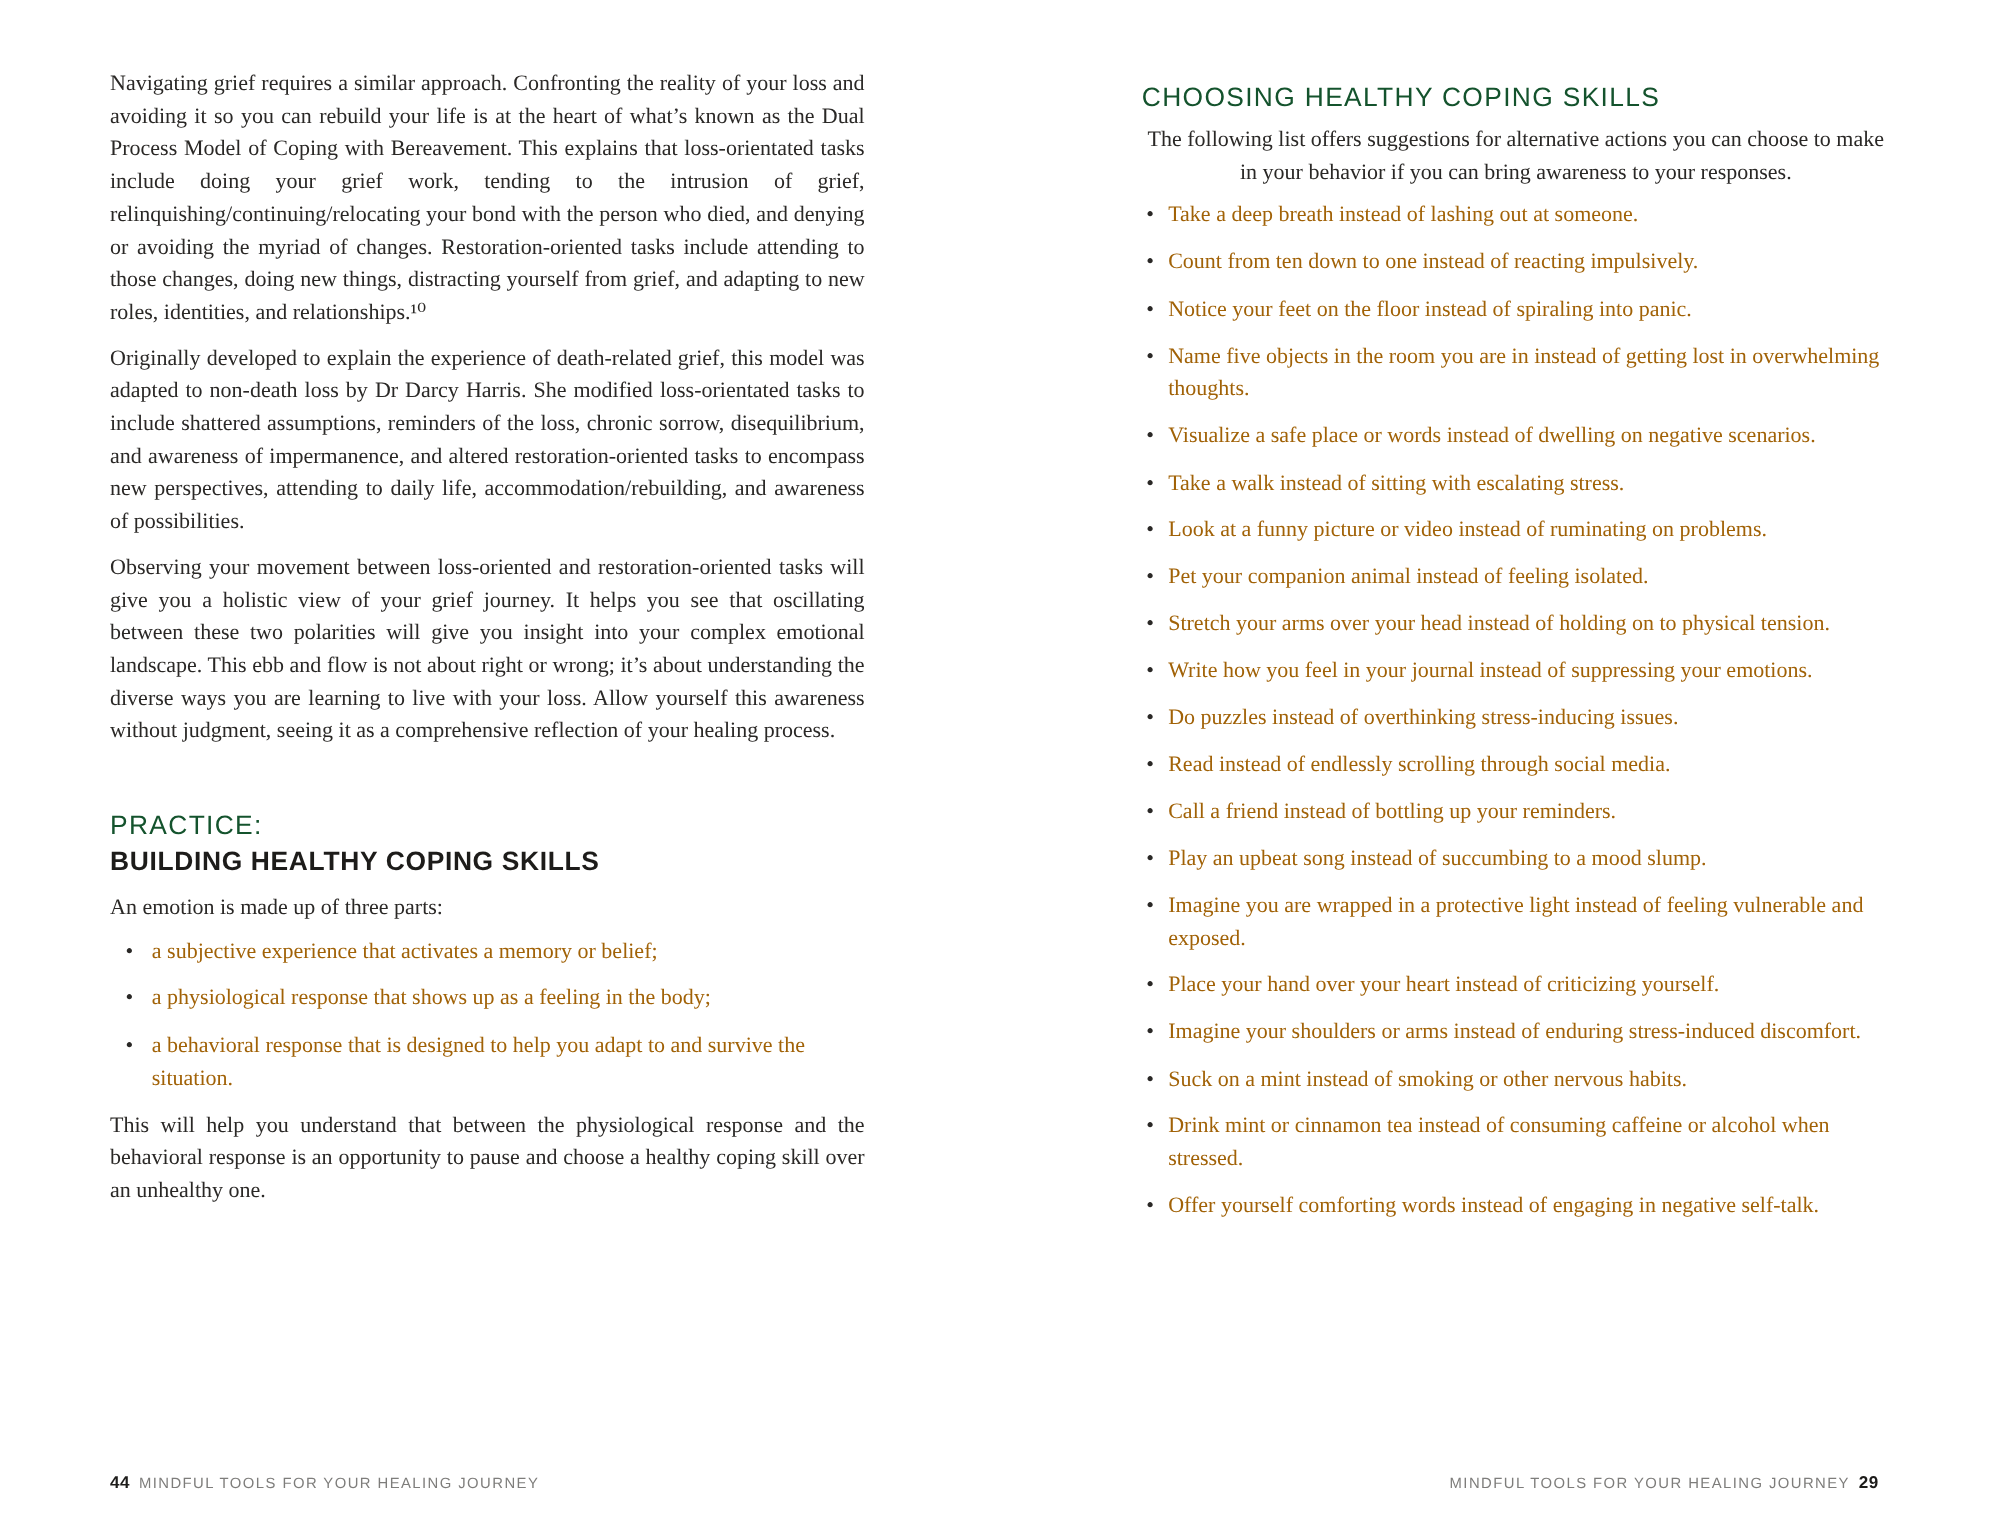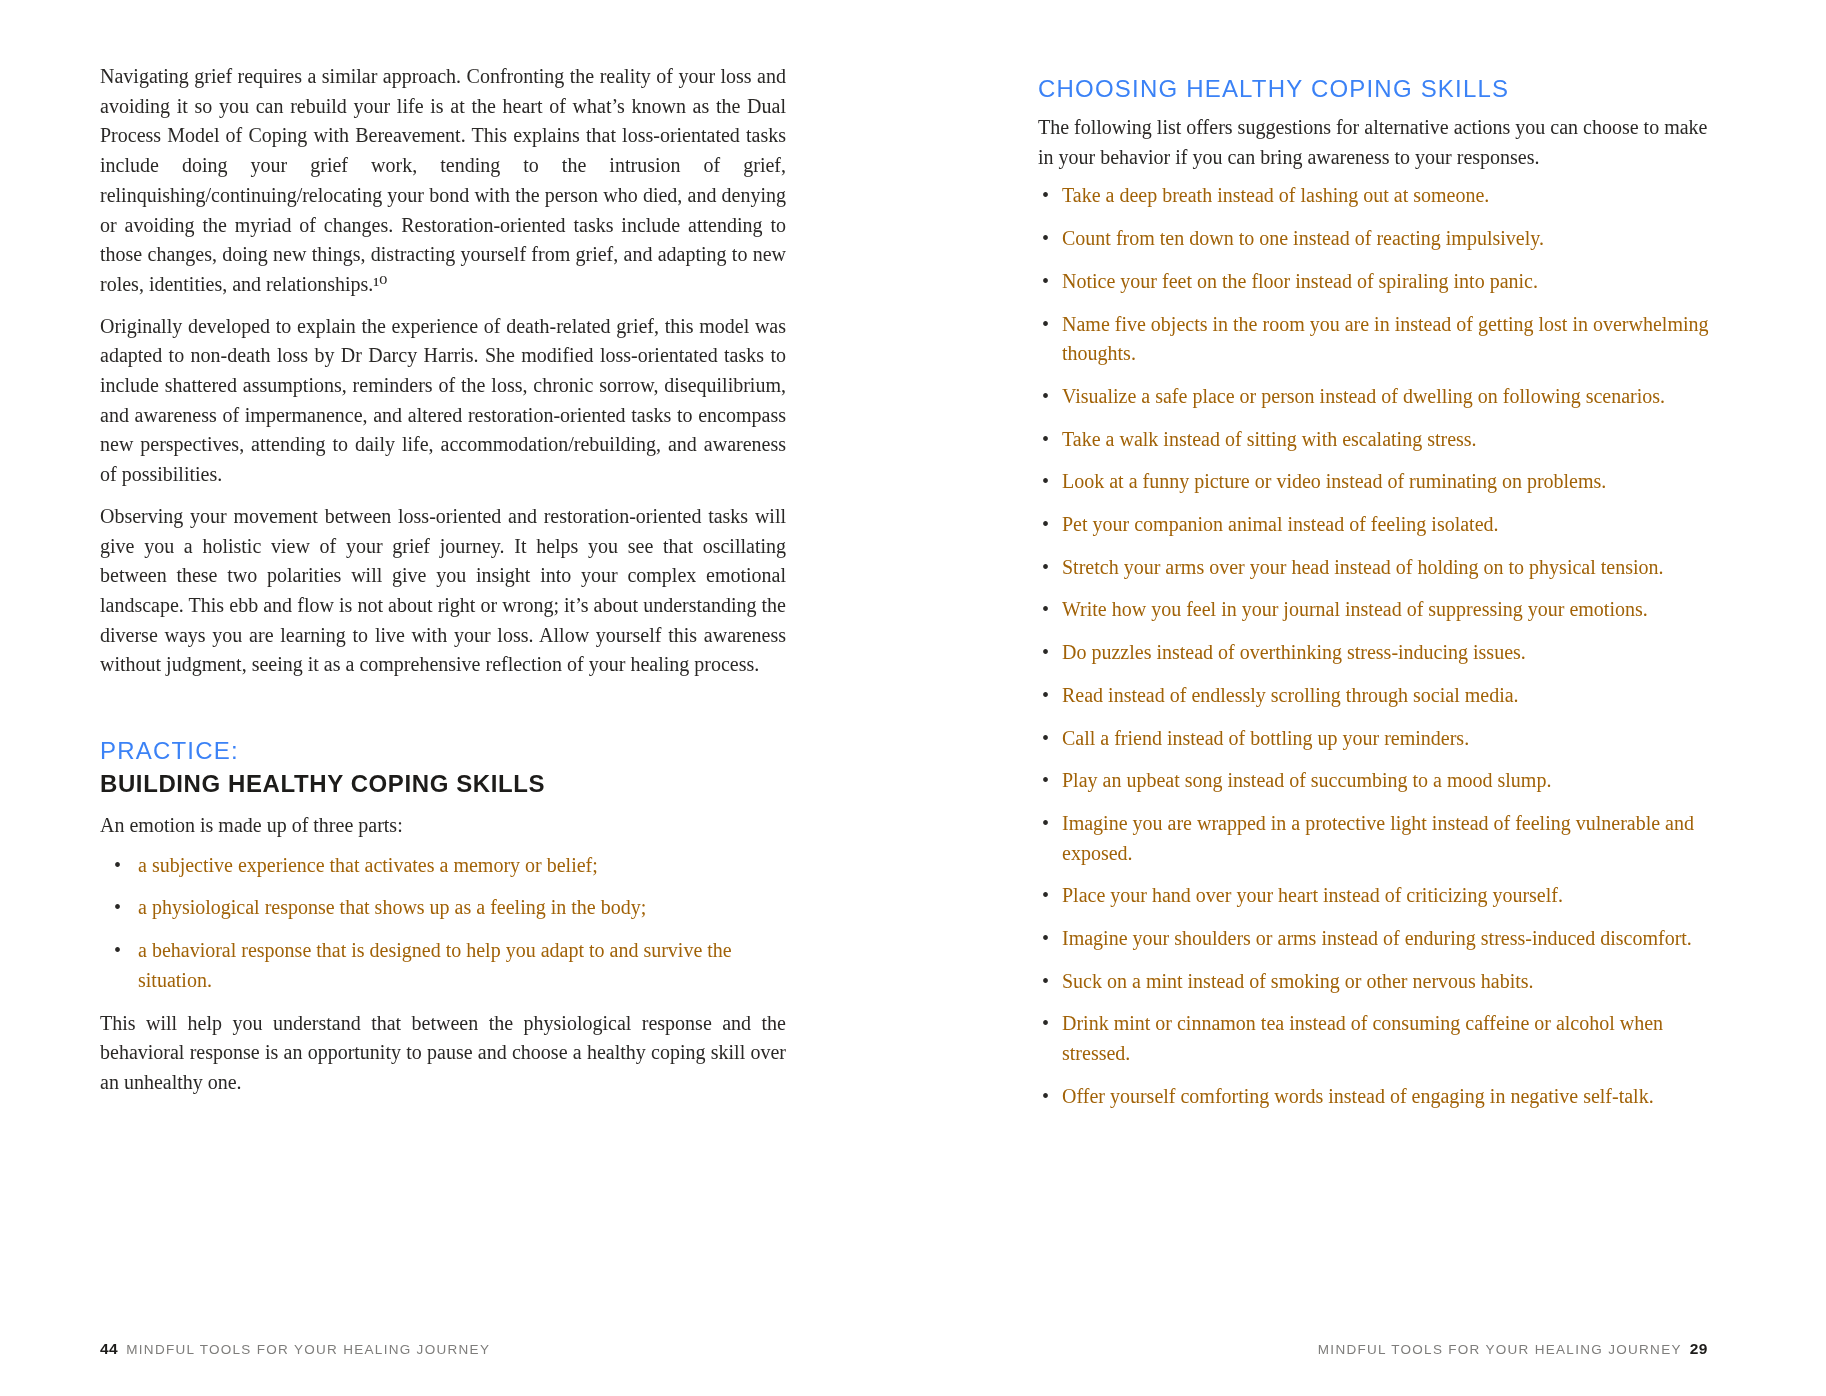--- a/index.html
+++ b/index.html
@@ -23,36 +23,36 @@
     color: #2a2826;
   }
   .just { text-align: justify; }
   .no-gap { margin-bottom: 0; }
 
   .kicker {
     font-family: "Liberation Sans", "DejaVu Sans", sans-serif;
     font-weight: 400;
     font-size: 24px;
     letter-spacing: 1.2px;
-    color: #3b82f6;
+    color: #14532d;
     margin: 0;
     line-height: 30px;
   }
   .practice-kicker { margin-top: 56px; }
   .practice-title {
     font-family: "Liberation Sans", "DejaVu Sans", sans-serif;
     font-weight: 700;
     font-size: 24px;
     letter-spacing: 0.6px;
     color: #1d1c1a;
     margin: 3px 0 0 0;
     line-height: 30px;
   }
   .emotion-intro { margin-top: 12px; margin-bottom: 10px; }
-  .section-intro { margin-top: 9px; margin-bottom: 9px; }
+  .section-intro { margin-top: 9px; margin-bottom: 9px; text-align: center; }
 
   ul.bullets {
     list-style: none;
     margin: 0;
     padding: 0;
   }
   ul.bullets li {
     position: relative;
     font-size: 20px;
     line-height: 29.7px;
@@ -122,21 +122,21 @@
 
   <section class="page page-right">
     <h2 class="kicker">CHOOSING HEALTHY COPING SKILLS</h2>
     <p class="body-text section-intro">The following list offers suggestions for alternative actions you can choose to make in your behavior if you can bring awareness to your responses.</p>
 
     <ul class="bullets bullets-right">
       <li>Take a deep breath instead of lashing out at someone.</li>
       <li>Count from ten down to one instead of reacting impulsively.</li>
       <li>Notice your feet on the floor instead of spiraling into panic.</li>
       <li>Name five objects in the room you are in instead of getting lost in overwhelming thoughts.</li>
-      <li>Visualize a safe place or person instead of dwelling on following scenarios.</li>
+      <li>Visualize a safe place or words instead of dwelling on negative scenarios.</li>
       <li>Take a walk instead of sitting with escalating stress.</li>
       <li>Look at a funny picture or video instead of ruminating on problems.</li>
       <li>Pet your companion animal instead of feeling isolated.</li>
       <li>Stretch your arms over your head instead of holding on to physical tension.</li>
       <li>Write how you feel in your journal instead of suppressing your emotions.</li>
       <li>Do puzzles instead of overthinking stress-inducing issues.</li>
       <li>Read instead of endlessly scrolling through social media.</li>
       <li>Call a friend instead of bottling up your reminders.</li>
       <li>Play an upbeat song instead of succumbing to a mood slump.</li>
       <li>Imagine you are wrapped in a protective light instead of feeling vulnerable and exposed.</li>

